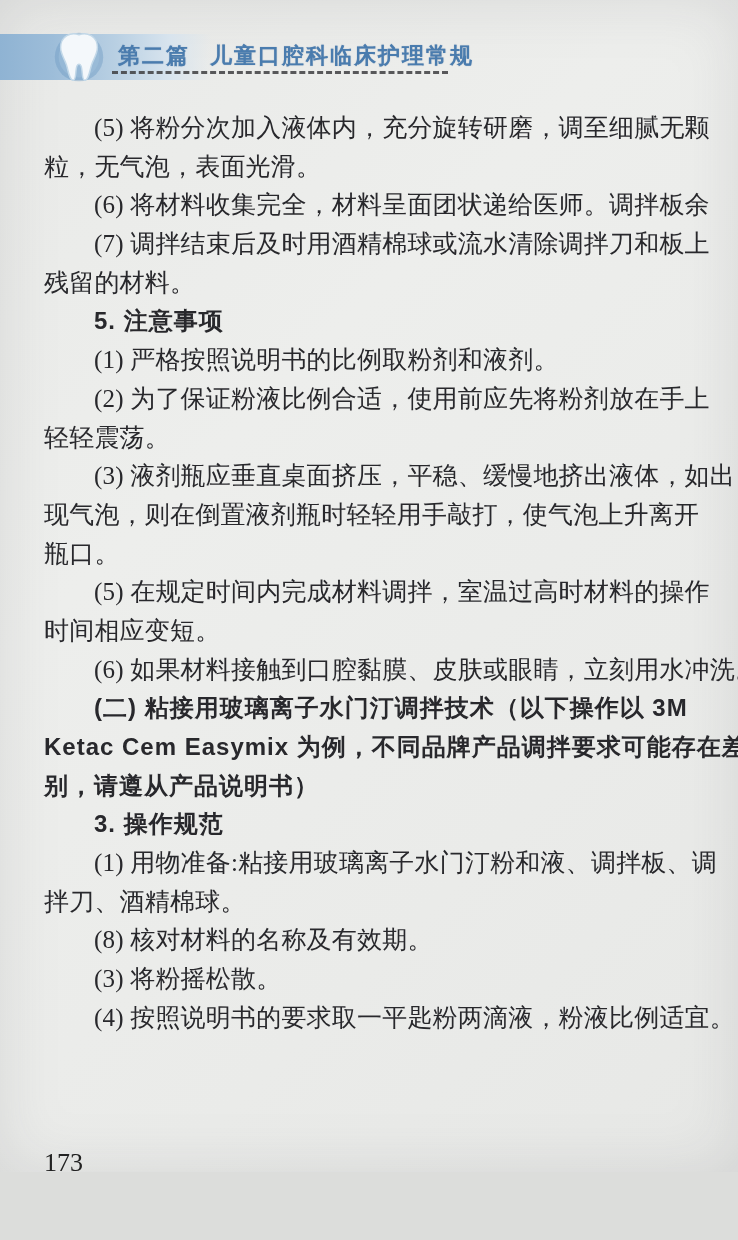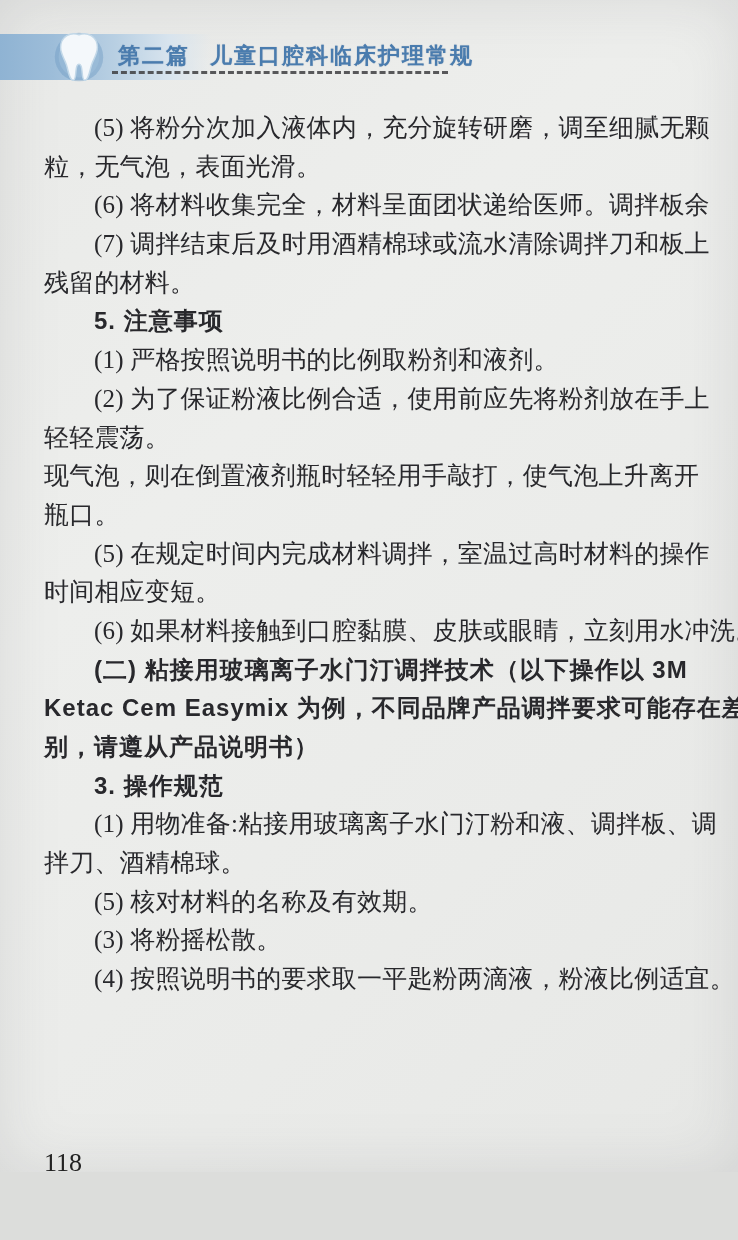--- a/index.html
+++ b/index.html
@@ -64,31 +64,32 @@
   <div class="bodytext">
     <div class="ln ind"><span>(5) 将粉分次加入液体内，充分旋转研磨，调至细腻无颗</span></div>
     <div class="ln"><span>粒，无气泡，表面光滑。</span></div>
     <div class="ln ind"><span>(6) 将材料收集完全，材料呈面团状递给医师。调拌板余</span></div>
     <div class="ln ind"><span>(7) 调拌结束后及时用酒精棉球或流水清除调拌刀和板上</span></div>
     <div class="ln"><span>残留的材料。</span></div>
     <div class="ln ind"><span class="hd">5. 注意事项</span><span></span></div>
     <div class="ln ind"><span>(1) 严格按照说明书的比例取粉剂和液剂。</span></div>
     <div class="ln ind"><span>(2) 为了保证粉液比例合适，使用前应先将粉剂放在手上</span></div>
     <div class="ln"><span>轻轻震荡。</span></div>
+    <div class="ln ind"><span>(3) 液剂瓶应垂直桌面挤压，平稳、缓慢地挤出液体，如出</span></div>
     <div class="ln"><span>现气泡，则在倒置液剂瓶时轻轻用手敲打，使气泡上升离开</span></div>
     <div class="ln"><span>瓶口。</span></div>
     <div class="ln ind"><span>(5) 在规定时间内完成材料调拌，室温过高时材料的操作</span></div>
     <div class="ln"><span>时间相应变短。</span></div>
     <div class="ln ind"><span>(6) 如果材料接触到口腔黏膜、皮肤或眼睛，立刻用水冲洗。</span></div>
     <div class="ln ind blk"><span>(二) 粘接用玻璃离子水门汀调拌技术（以下操作以 3M</span></div>
     <div class="ln blk"><span>Ketac Cem Easymix 为例，不同品牌产品调拌要求可能存在差</span></div>
     <div class="ln blk"><span>别，请遵从产品说明书）</span></div>
     <div class="ln ind"><span class="hd">3. 操作规范</span><span></span></div>
     <div class="ln ind"><span>(1) 用物准备:粘接用玻璃离子水门汀粉和液、调拌板、调</span></div>
     <div class="ln"><span>拌刀、酒精棉球。</span></div>
-    <div class="ln ind"><span>(5) 核对材料的名称及有效期。</span></div>
+    <div class="ln ind"><span>(8) 核对材料的名称及有效期。</span></div>
     <div class="ln ind"><span>(3) 将粉摇松散。</span></div>
     <div class="ln ind"><span>(4) 按照说明书的要求取一平匙粉两滴液，粉液比例适宜。</span></div>
   </div>
 
-  <div class="pagenum">118</div>
+  <div class="pagenum">173</div>
 
 </div>
 
 </body></html>

